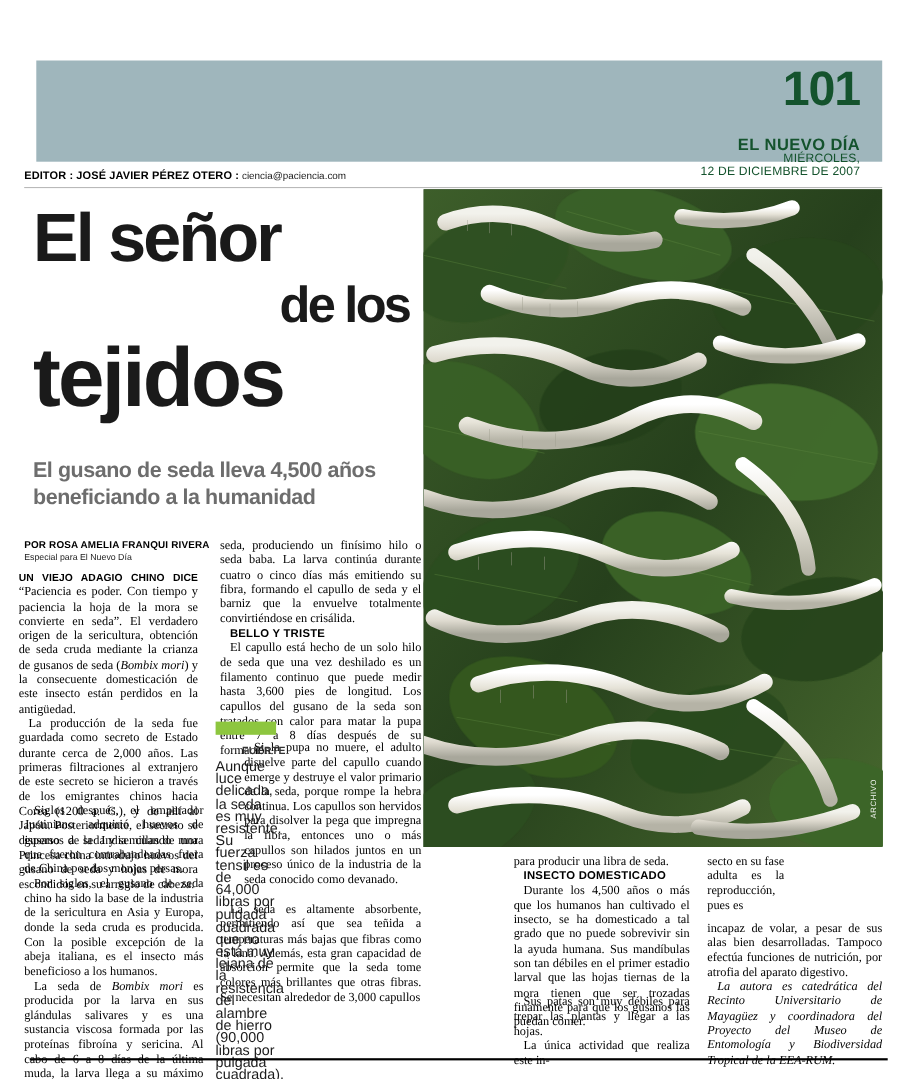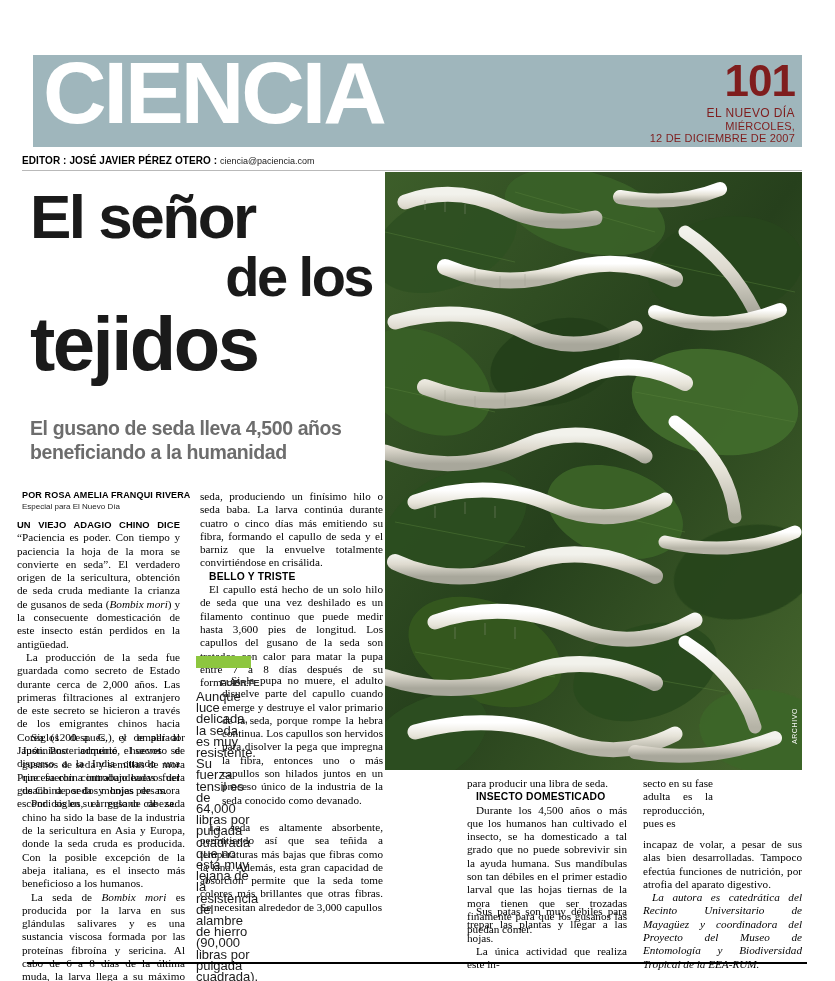--- a/index.html
+++ b/index.html
@@ -38,38 +38,38 @@
     font-family: "Liberation Sans", sans-serif;
     font-weight: bold;
     font-size: 88px;
     letter-spacing: -3px;
     color: #ffffff;
     line-height: 100px;
     white-space: nowrap;
   }
   .masthead-right {
     position: absolute;
-    right: 7px;
+    right: 20px;
     top: 4px;
     text-align: right;
     font-family: "Liberation Sans", sans-serif;
-    color: #7f1d1d;
+    color: #14532d;
   }
   .masthead-number {
     font-size: 44px;
     font-weight: bold;
     letter-spacing: -1px;
     line-height: 44px;
   }
   .masthead-paper {
-    font-size: 12px;
-    font-weight: normal;
+    font-size: 15px;
+    font-weight: bold;
     letter-spacing: 0.4px;
     line-height: 13px;
-    margin-top: 4px;
+    margin-top: 22px;
   }
   .masthead-day {
     font-size: 11px;
     line-height: 12px;
     letter-spacing: 0.2px;
   }
   .masthead-date {
     font-size: 11px;
     line-height: 12px;
     letter-spacing: 0.2px;
@@ -139,21 +139,21 @@
     font-weight: bold;
     color: #1a1a1a;
     letter-spacing: -2.5px;
   }
   .hl1 {
     font-size: 62px;
     line-height: 62px;
     display: block;
   }
   .hl2 {
-    font-size: 56px;
+    font-size: 46px;
     line-height: 58px;
     display: block;
     text-align: right;
     padding-right: 8px;
   }
   .hl3 {
     font-size: 76px;
     line-height: 76px;
     display: block;
   }
@@ -298,21 +298,20 @@
     height: 2px;
     background: #000000;
   }
 </style>
 </head>
 <body>
 
 <div class="page">
 
   <div class="masthead">
-    <div class="masthead-title">CIENCIA</div>
     <div class="masthead-right">
       <div class="masthead-number">101</div>
       <div class="masthead-paper">EL NUEVO DÍA</div>
       <div class="masthead-day">MIÉRCOLES,</div>
       <div class="masthead-date">12 DE DICIEMBRE DE 2007</div>
     </div>
   </div>
 
   <div class="editor-bar">
     <span class="editor-label">EDITOR : JOSÉ JAVIER PÉREZ OTERO :</span>

